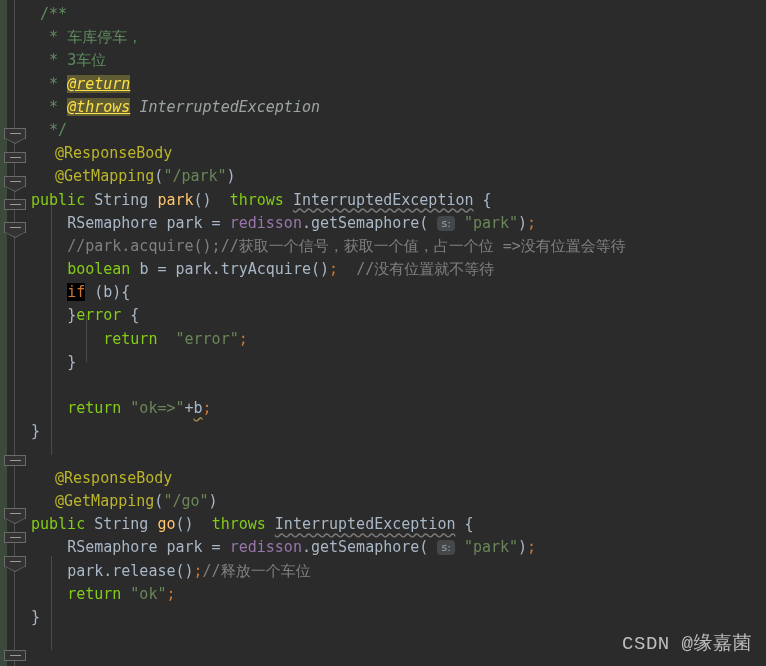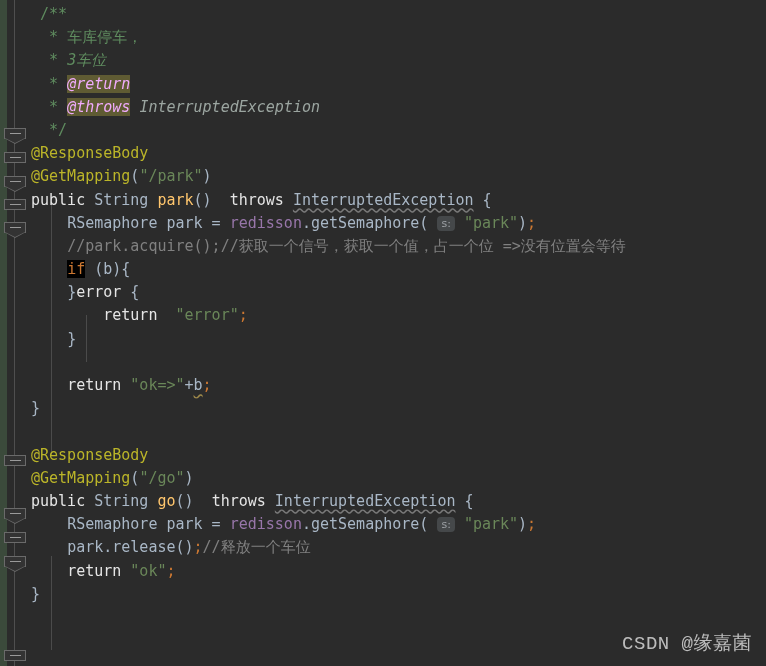--- a/index.html
+++ b/index.html
@@ -116,25 +116,25 @@
 
   
   .iguide {
     position: absolute;
     width: 1px;
     background: #4b4b4b;
   }
 
   
   .c-doc      { color: #5f8c5f; }
-  .c-doc-i    { color: #5f8c5f; font-style: italic; }
-  .c-tag      { color: #f0abfc; font-style: italic; background: #5f5b33; }
+  .c-doc-i    { color: #5f8c5f; }
+  .c-tag      { color: #fde047; font-style: italic; text-decoration: underline; background: #5f5b33; }
   .c-doctxt   { color: #9ba5a0; font-style: italic; }
-  .c-ann      { color: #bbb529; }
-  .c-kw       { color: #e5e5e5; }
+  .c-ann      { color: #bbb529; margin-left: 24px; }
+  .c-kw       { color: #84cc16; }
   .c-kw-hl    { color: #cc7832; background: #000000; }
   .c-type     { color: #a9b7c6; }
   .c-fn       { color: #ffc66d; }
   .c-str      { color: #6a8759; }
   .c-field    { color: #9876aa; }
   .c-comment  { color: #808080; }
   .c-punct    { color: #a9b7c6; }
   .c-semi     { color: #cc7832; }
   .c-plain    { color: #a9b7c6; }
 
@@ -269,20 +269,21 @@
     <div class="line"><span class="c-ann">@ResponseBody</span></div>
 
     <div class="line"><span class="c-ann">@GetMapping</span><span class="c-punct">(</span><span class="c-str">"/park"</span><span class="c-punct">)</span></div>
 
     <div class="line"><span class="c-kw">public</span><span> </span><span class="c-type">String</span><span> </span><span class="c-fn">park</span><span class="c-punct">()</span><span>  </span><span class="c-kw">throws</span><span> </span><span class="c-type squig">InterruptedException</span><span class="c-punct"> {</span></div>
 
     <div class="line"><span>    </span><span class="c-type">RSemaphore</span><span> </span><span class="c-plain">park</span><span class="c-punct"> = </span><span class="c-field">redisson</span><span class="c-punct">.getSemaphore(</span><span> </span><span class="hint">s:</span><span> </span><span class="c-str">"park"</span><span class="c-punct">)</span><span class="c-semi">;</span></div>
 
     <div class="line"><span>    </span><span class="c-comment">//park.acquire();//获取一个信号，获取一个值，占一个位 =&gt;没有位置会等待</span></div>
 
+    <div class="line"><span>    </span><span class="c-kw">boolean</span><span> </span><span class="c-plain">b</span><span class="c-punct"> = </span><span class="c-plain">park</span><span class="c-punct">.tryAcquire()</span><span class="c-semi">;</span><span>  </span><span class="c-comment">//没有位置就不等待</span></div>
 
     <div class="line"><span>    </span><span class="c-kw-hl">if</span><span class="c-punct"> (b){</span></div>
 
 
     <div class="line"><span>    </span><span class="c-punct">}</span><span class="c-kw">error</span><span class="c-punct"> {</span></div>
 
     <div class="line"><span>        </span><span class="c-kw">return</span><span>  </span><span class="c-str">"error"</span><span class="c-semi">;</span></div>
 
     <div class="line"><span>    </span><span class="c-punct">}</span></div>
 

